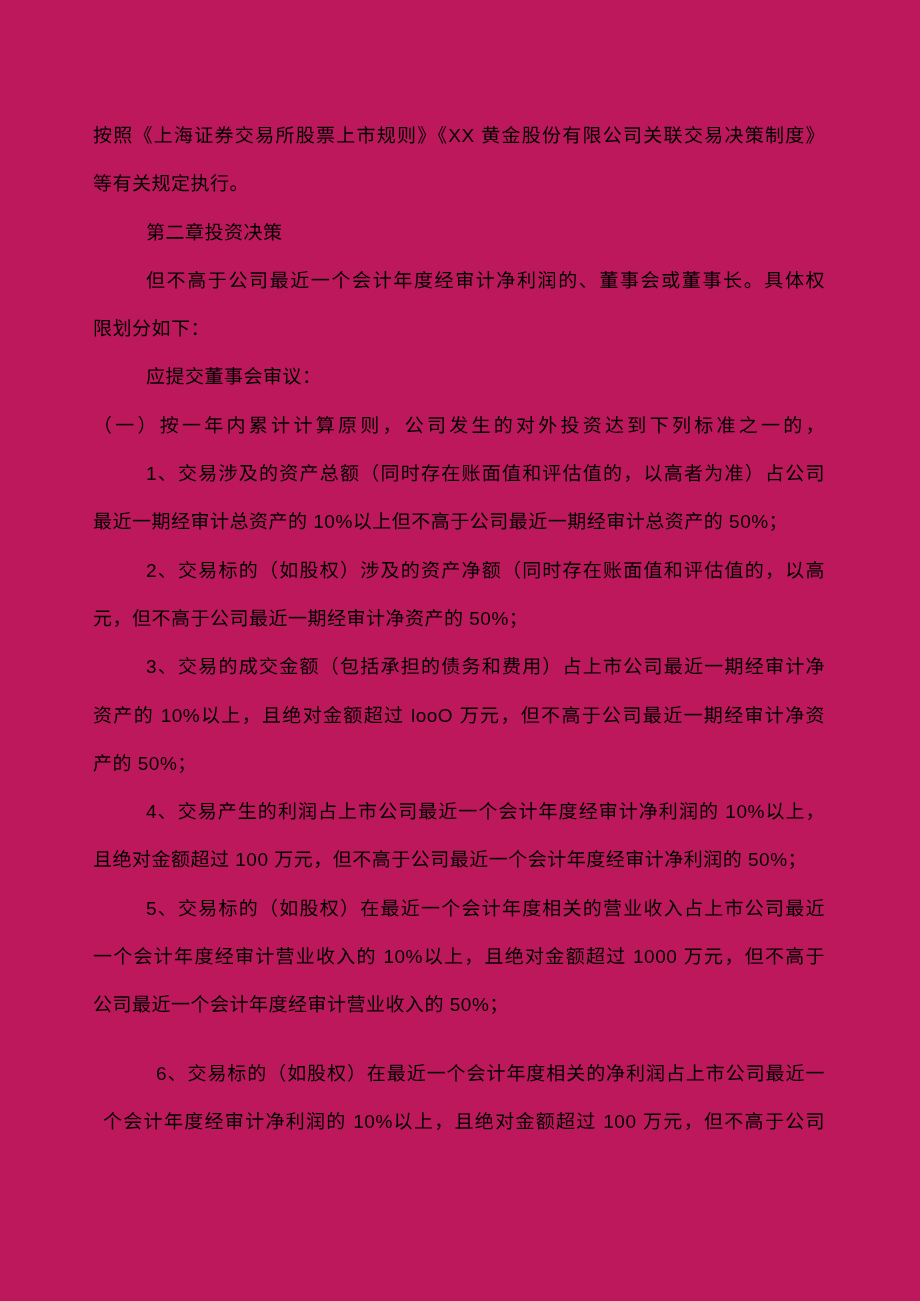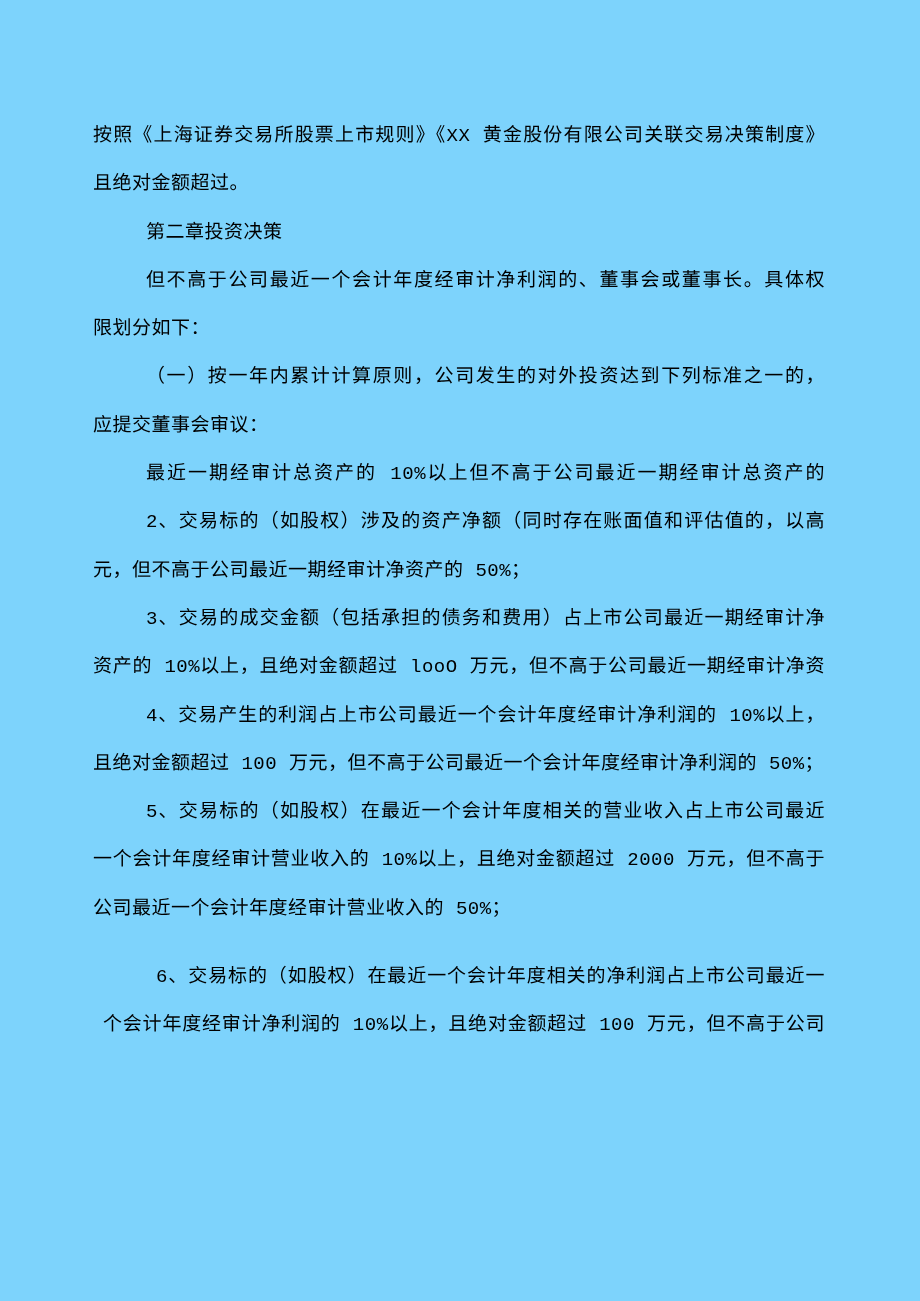--- a/index.html
+++ b/index.html
@@ -4,23 +4,23 @@
 <style>
   html, body {
     margin: 0;
     padding: 0;
     background: #ffffff;
   }
   .page {
     position: relative;
     width: 920px;
     height: 1301px;
-    background: #7dd3fc;
+    background: #be185d;
     overflow: hidden;
-    font-family: Liberation Mono, monospace;
+    font-family: Liberation Sans, sans-serif;
     color: #000000;
   }
   .doc-body {
     position: absolute;
     top: 112px;
     left: 93px;
     width: 732px;
   }
   .para {
     margin: 0;
@@ -48,51 +48,53 @@
     text-indent: 53px;
   }
 </style>
 </head>
 <body>
 
 <div class="page">
   <div class="doc-body" id="doc-body">
       <div class="para">
         <div class="line">按照《上海证券交易所股票上市规则》《XX 黄金股份有限公司关联交易决策制度》</div>
-        <div class="line para-end">且绝对金额超过。</div>
+        <div class="line para-end">等有关规定执行。</div>
       </div>
       <div class="para indent">
         <div class="line para-end">第二章投资决策</div>
       </div>
       <div class="para indent">
         <div class="line">但不高于公司最近一个会计年度经审计净利润的、董事会或董事长。具体权</div>
         <div class="line para-end">限划分如下：</div>
       </div>
       <div class="para indent">
+        <div class="line para-end">应提交董事会审议：</div>
         <div class="line">（一）按一年内累计计算原则，公司发生的对外投资达到下列标准之一的，</div>
-        <div class="line para-end">应提交董事会审议：</div>
       </div>
       <div class="para indent">
+        <div class="line">1、交易涉及的资产总额（同时存在账面值和评估值的，以高者为准）占公司</div>
         <div class="line para-end">最近一期经审计总资产的 10%以上但不高于公司最近一期经审计总资产的 50%；</div>
       </div>
       <div class="para indent">
         <div class="line">2、交易标的（如股权）涉及的资产净额（同时存在账面值和评估值的，以高</div>
         <div class="line para-end">元，但不高于公司最近一期经审计净资产的 50%；</div>
       </div>
       <div class="para indent">
         <div class="line">3、交易的成交金额（包括承担的债务和费用）占上市公司最近一期经审计净</div>
         <div class="line">资产的 10%以上，且绝对金额超过 looO 万元，但不高于公司最近一期经审计净资</div>
+        <div class="line para-end">产的 50%；</div>
       </div>
       <div class="para indent">
         <div class="line">4、交易产生的利润占上市公司最近一个会计年度经审计净利润的 10%以上，</div>
         <div class="line para-end">且绝对金额超过 100 万元，但不高于公司最近一个会计年度经审计净利润的 50%；</div>
       </div>
       <div class="para indent">
         <div class="line">5、交易标的（如股权）在最近一个会计年度相关的营业收入占上市公司最近</div>
-        <div class="line">一个会计年度经审计营业收入的 10%以上，且绝对金额超过 2000 万元，但不高于</div>
+        <div class="line">一个会计年度经审计营业收入的 10%以上，且绝对金额超过 1000 万元，但不高于</div>
         <div class="line para-end">公司最近一个会计年度经审计营业收入的 50%；</div>
       </div>
       <div class="para indent space-before">
         <div class="line">6、交易标的（如股权）在最近一个会计年度相关的净利润占上市公司最近一</div>
         <div class="line">个会计年度经审计净利润的 10%以上，且绝对金额超过 100 万元，但不高于公司</div>
       </div>
     </div>
 </div>
 
 </body></html>

